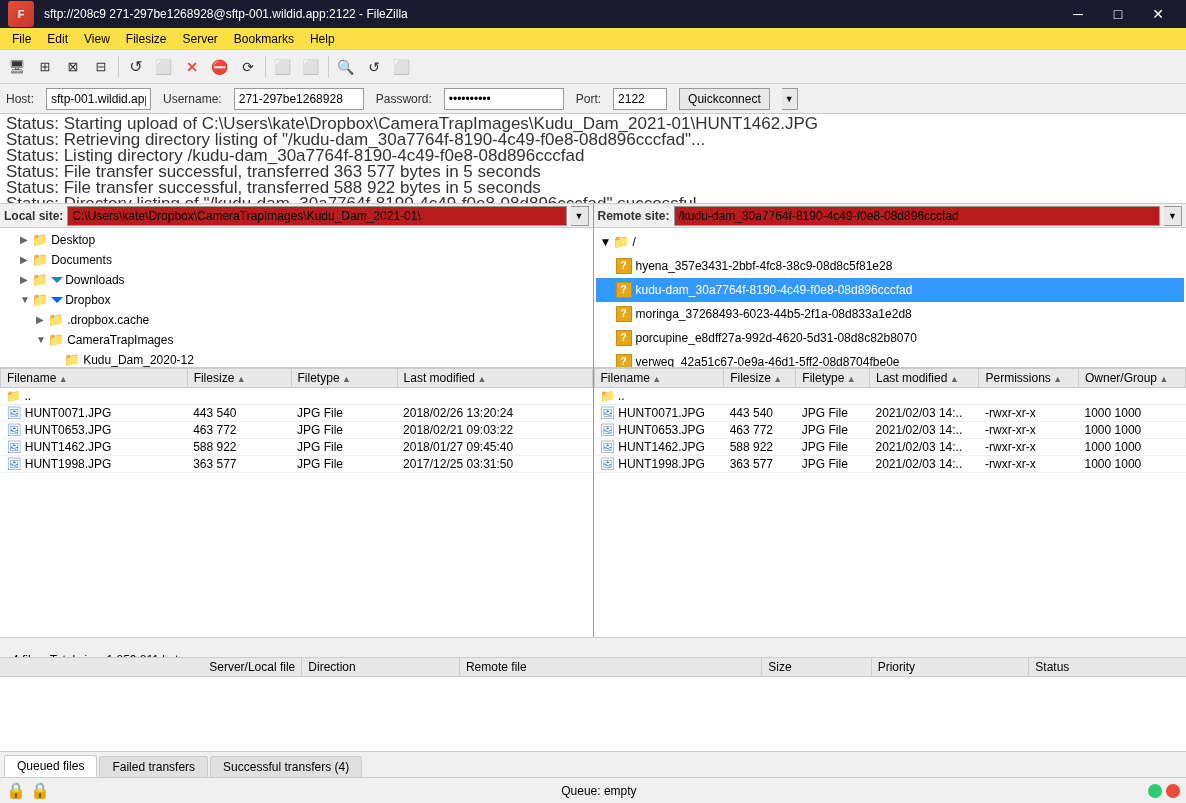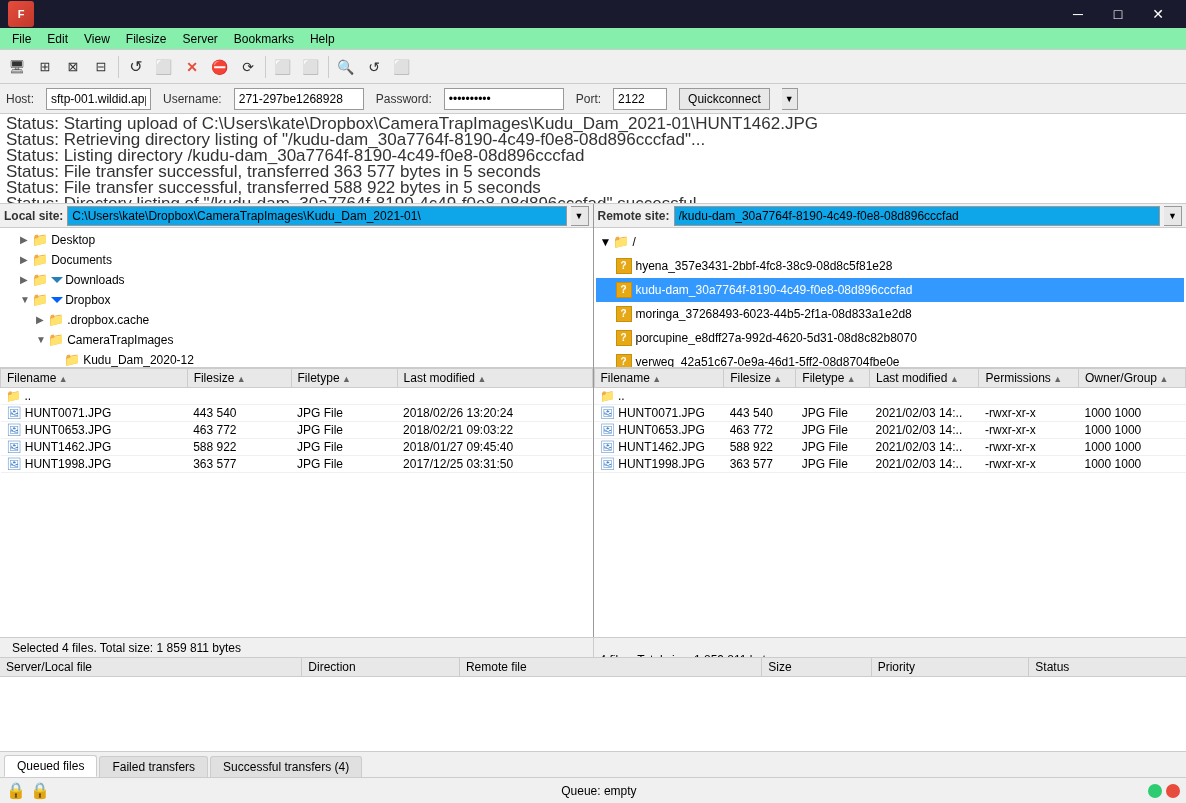--- a/index.html
+++ b/index.html
@@ -32,21 +32,21 @@
     #titlebar .title-text { font-size: 12px; }
     #titlebar .win-controls { display: flex; gap: 0; }
     #titlebar .win-btn {
       width: 40px; height: 28px;
       background: transparent; border: none; color: white;
       cursor: pointer; font-size: 14px; display: flex; align-items: center; justify-content: center;
     }
 
     
     #menubar {
-      background: #86efac;
+      background: #fde047;
       height: 22px;
       display: flex;
       align-items: center;
       padding: 0 4px;
       border-bottom: 1px solid #ccc;
       flex-shrink: 0;
     }
     .menu-item {
       padding: 2px 8px;
       cursor: pointer;
@@ -150,21 +150,21 @@
       display: flex;
       align-items: center;
       padding: 0 4px;
       gap: 4px;
     }
     .site-label { color: #333; font-size: 12px; font-weight: bold; }
     .site-path {
       flex: 1;
       height: 20px;
       border: 1px solid #999;
-      background: #0ea5e9;
+      background: #b91c1c;
       padding: 0 4px;
       font-size: 12px;
     }
     .site-dropdown {
       width: 18px; height: 20px;
       border: 1px solid #999; border-left: none;
       background: #e8e8e8; cursor: pointer;
       display: flex; align-items: center; justify-content: center;
       font-size: 9px;
     }
@@ -343,20 +343,21 @@
 
     .col-sort { cursor: pointer; }
     .col-sort:after { content: ' ▲'; font-size: 9px; color: #666; }
   </style>
 </head>
 <body>
 
 <div id="titlebar">
   <div class="title-left">
     <div class="toolbar-logo">F</div>
+    <span class="title-text">sftp://208c9         271-297be1268928@sftp-001.wildid.app:2122 - FileZilla</span>
   </div>
   <div class="win-controls">
     <button class="win-btn">─</button>
     <button class="win-btn">□</button>
     <button class="win-btn close">✕</button>
   </div>
 </div>
 
 <div id="menubar">
   <span class="menu-item">File</span>
@@ -632,30 +633,27 @@
     <td>1000 1000</td>
   </tr>
           </tbody>
       </table>
     </div>
   </div>
 </div>
 
 <div id="file-status">
   <div class="panel-status">
-    <span>Selected 4 files. Total size: 1 859 811 bytes</span>
-  </div>
-  <div class="panel-status">
     <span>4 files. Total size: 1 859 811 bytes</span>
   </div>
 </div>
 
 <div id="transfer-area">
   <div class="transfer-columns">
-    <div class="transfer-col" style="flex:3;">Server/Local file</div>
+    <div class="transfer-col" style="flex:3;text-align:right;">Server/Local file</div>
     <div class="transfer-col" style="flex:1.5;">Direction</div>
     <div class="transfer-col" style="flex:3;">Remote file</div>
     <div class="transfer-col" style="flex:1;">Size</div>
     <div class="transfer-col" style="flex:1.5;">Priority</div>
     <div class="transfer-col" style="flex:1.5;">Status</div>
   </div>
   <div class="transfer-content"></div>
   <div class="transfer-tabs">
     <div class="transfer-tab active">Queued files</div>
     <div class="transfer-tab">Failed transfers</div>

